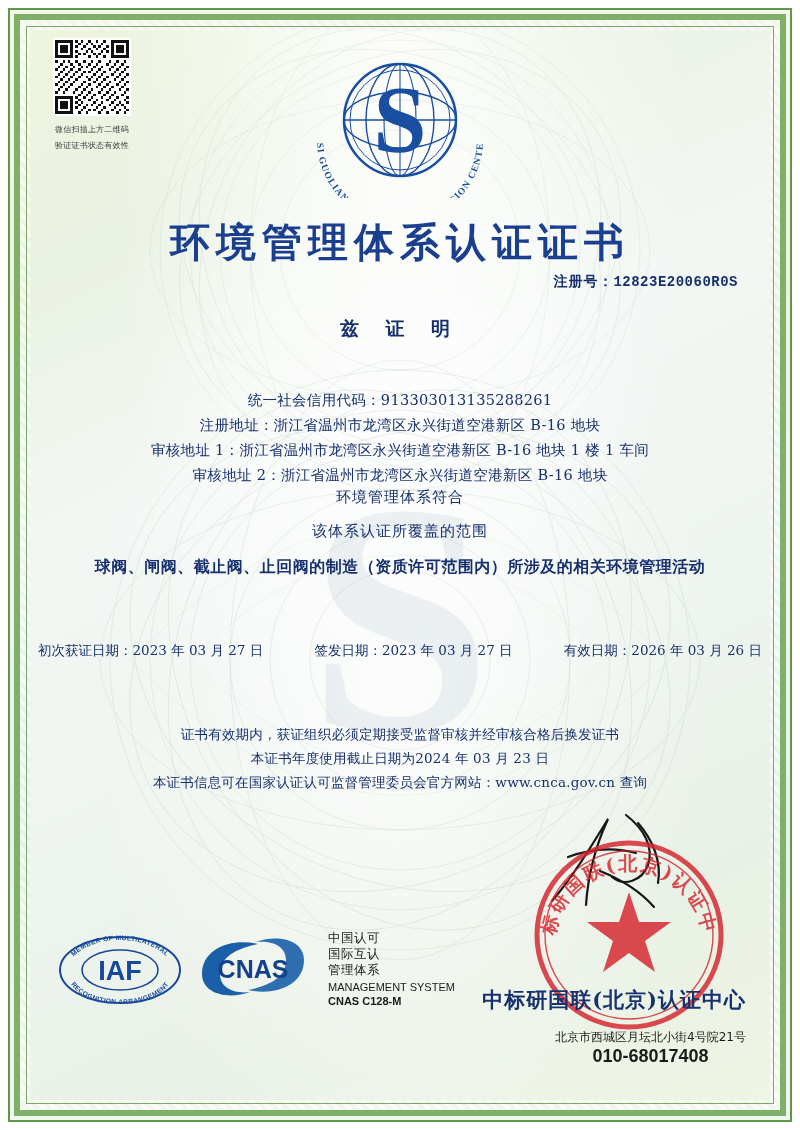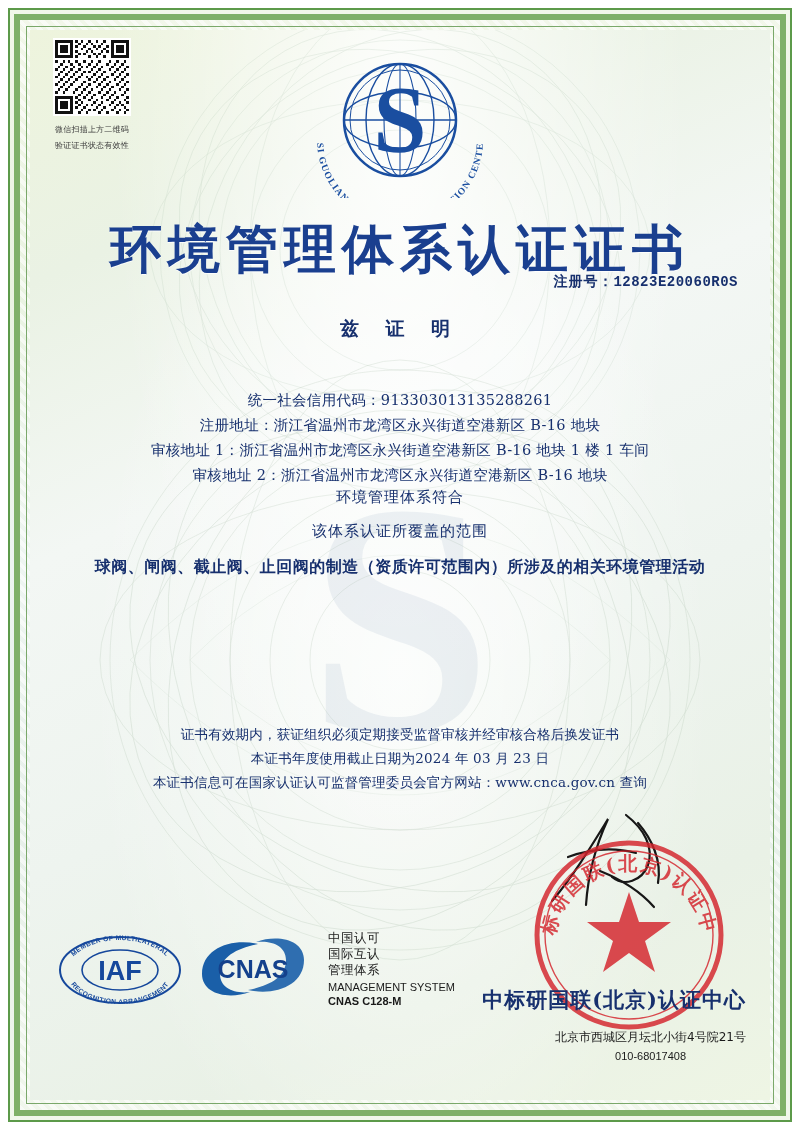--- a/index.html
+++ b/index.html
@@ -103,21 +103,21 @@
   }
 
   
   .cert-title {
     position: absolute;
     top: 185px;
     left: 0;
     right: 0;
     text-align: center;
     font-family: "DejaVu Serif", "Liberation Serif", serif;
-    font-size: 52px;
+    font-size: 40px;
     font-weight: bold;
     letter-spacing: 6px;
     color: #1a3f8f;
     text-shadow: 0 1px 0 rgba(255,255,255,0.8);
   }
   .reg-no {
     position: absolute;
     top: 243px;
     right: 32px;
     font-size: 14px;
@@ -302,21 +302,21 @@
   }
   .addr {
     position: absolute;
     right: 24px;
     bottom: 34px;
     text-align: center;
     color: #1a1a1a;
     font-family: "DejaVu Sans", sans-serif;
   }
   .addr-line { font-size: 12px; line-height: 19px; }
-  .addr-tel { font-size: 11px; line-height: 19px; font-family: "Liberation Sans", sans-serif; }
+  .addr-tel { font-size: 18px; line-height: 19px; font-family: "Liberation Sans", sans-serif; font-weight: bold; }
 </style>
 </head>
 <body>
 
 <div class="page">
   <div class="frame-outer"></div>
   <div class="frame-band"></div>
   <div class="frame-inner"></div>
 
   <div class="paper">
@@ -617,20 +617,31 @@
       <div class="info-line">审核地址 1：浙江省温州市龙湾区永兴街道空港新区 B-16 地块 1 楼 1 车间</div>
       <div class="info-line">审核地址 2：浙江省温州市龙湾区永兴街道空港新区 B-16 地块</div>
     </div>
 
     <div class="std-block">
       <div class="std-lead">环境管理体系符合</div>
       <div class="scope-lead">该体系认证所覆盖的范围</div>
       <div class="scope-text">球阀、闸阀、截止阀、止回阀的制造（资质许可范围内）所涉及的相关环境管理活动</div>
     </div>
 
+    <div class="dates-row">
+      <div class="date-item">
+        <span>初次获证日期：</span><span>2023 年 03 月 27 日</span>
+      </div>
+      <div class="date-item">
+        <span>签发日期：</span><span>2023 年 03 月 27 日</span>
+      </div>
+      <div class="date-item">
+        <span>有效日期：</span><span>2026 年 03 月 26 日</span>
+      </div>
+    </div>
 
     <div class="notes">
       <div class="note-line">证书有效期内，获证组织必须定期接受监督审核并经审核合格后换发证书</div>
       <div class="note-line">本证书年度使用截止日期为2024 年 03 月 23 日</div>
       <div class="note-line">本证书信息可在国家认证认可监督管理委员会官方网站：www.cnca.gov.cn 查询</div>
     </div>
 
     <div class="logos">
       <svg class="iaf-logo" viewBox="0 0 128 72">
         <defs>

